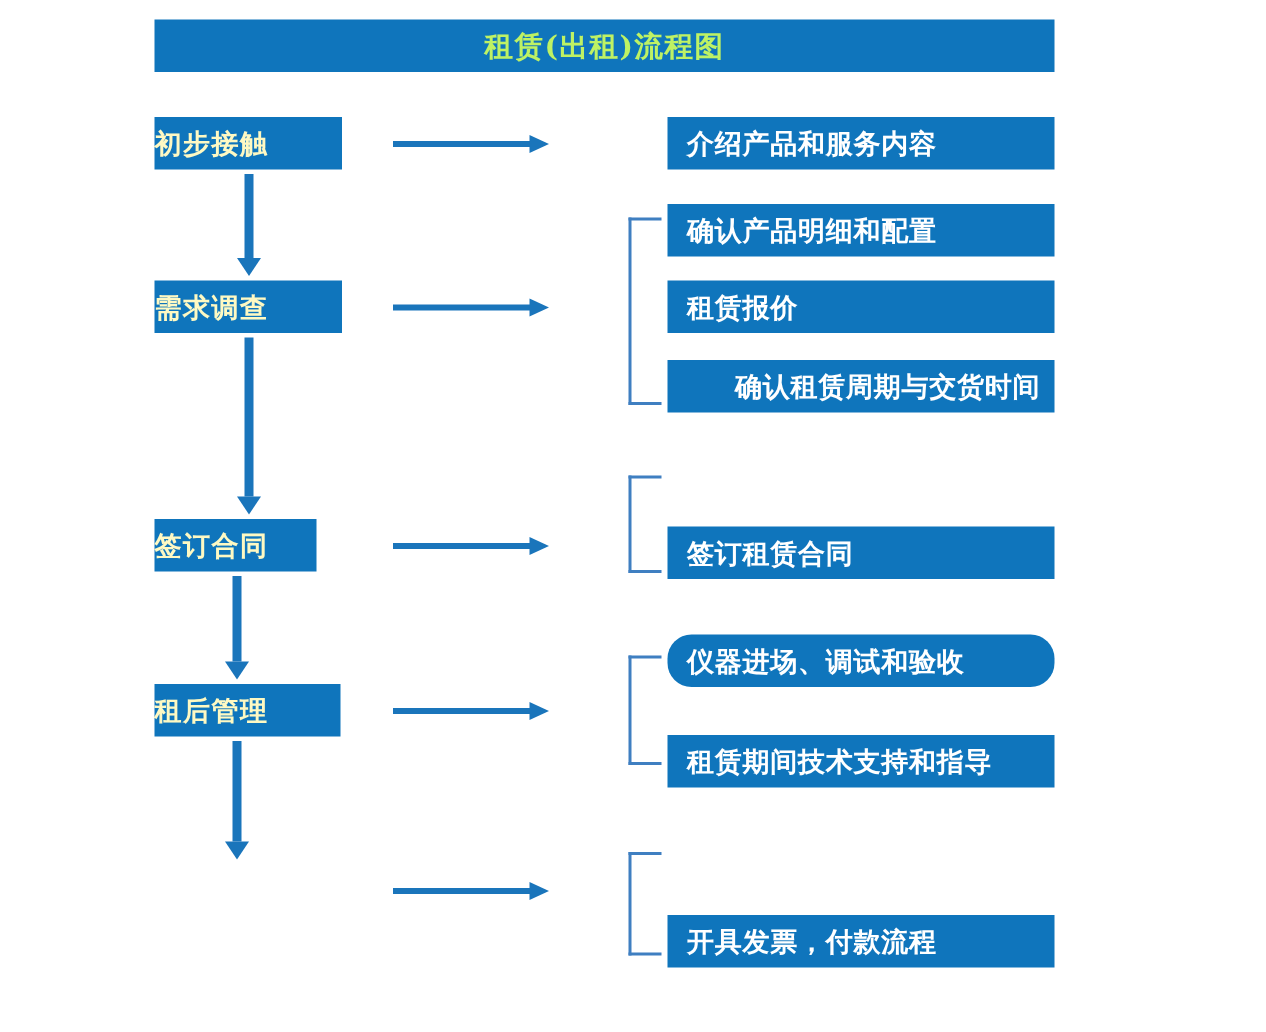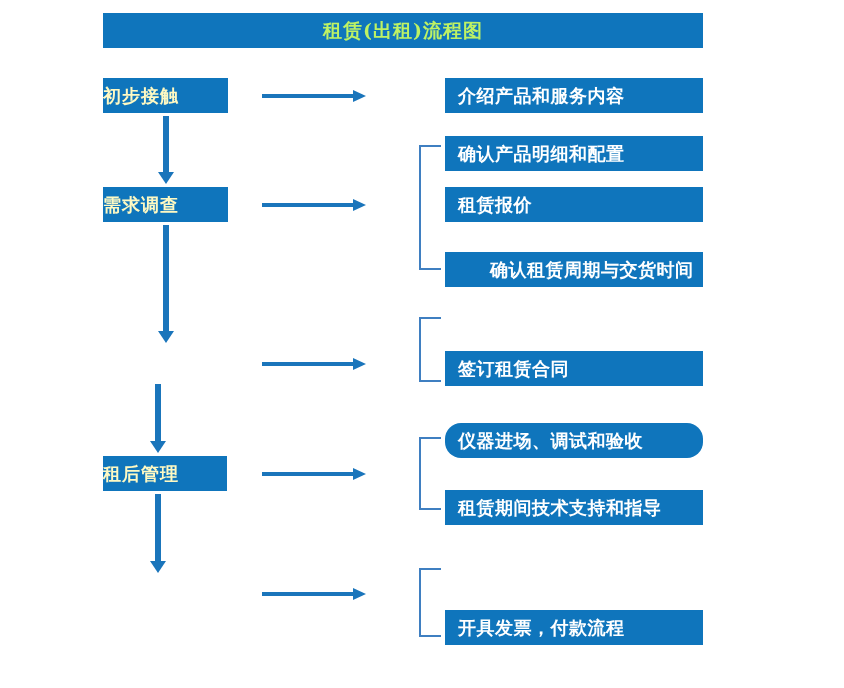--- a/index.html
+++ b/index.html
@@ -135,20 +135,23 @@
   <div class="title-bar">租赁(出租)流程图</div>
 
   <div class="stage-box" style="left:103px; top:78px; width:125px;">
     <span>初步接触</span>
   </div>
 
   <div class="stage-box" style="left:103px; top:187px; width:125px;">
     <span>需求调查</span>
   </div>
 
+  <div class="stage-box" style="left:103px; top:346px; width:108px;">
+    <span>签订合同</span>
+  </div>
 
   <div class="stage-box" style="left:103px; top:456px; width:124px;">
     <span>租后管理</span>
   </div>
 
 
   <div class="v-arrow" style="left:158px; top:116px; height:68px;">
     <div class="shaft" style="height:56px;"></div>
     <div class="head"></div>
   </div>
@@ -204,21 +207,21 @@
   <div class="detail-box" style="top:78px;">
     <span>介绍产品和服务内容</span>
   </div>
 
   <div class="detail-box" style="top:120px;margin-top:16px;">
     <span>确认产品明细和配置</span>
   </div>
   <div class="detail-box" style="top:187px;">
     <span>租赁报价</span>
   </div>
-  <div class="detail-box" style="top:252px;padding-left:45px;">
+  <div class="detail-box" style="top:240px;padding-left:45px;">
     <span>确认租赁周期与交货时间</span>
   </div>
 
   <div class="detail-box" style="top:313px;margin-top:38px;">
     <span>签订租赁合同</span>
   </div>
 
   <div class="detail-box" style="top:423px;border-radius:16px;">
     <span>仪器进场、调试和验收</span>
   </div>

